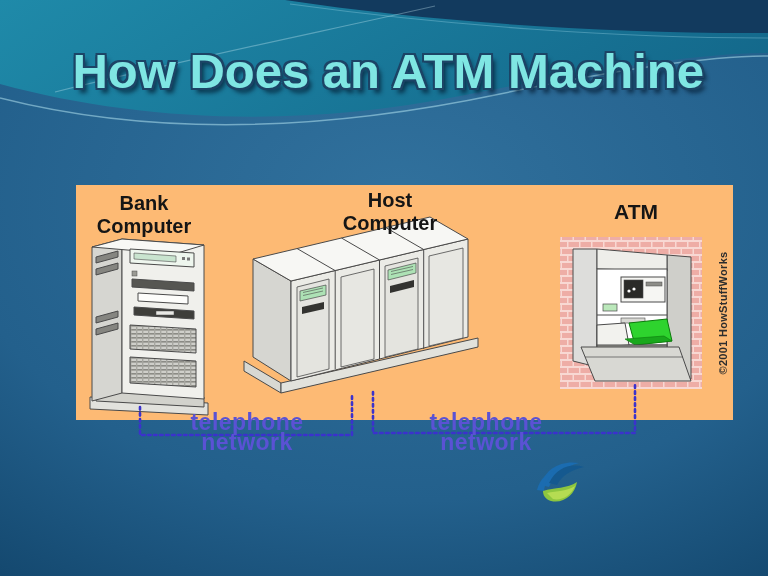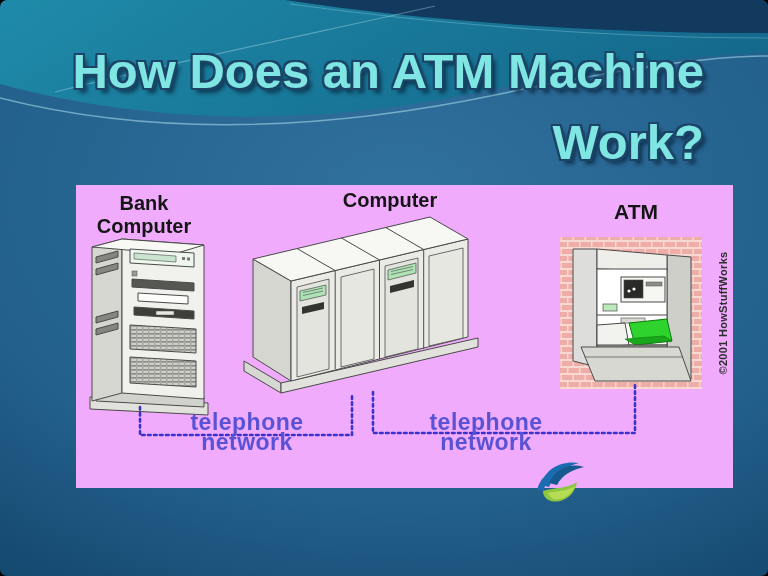--- a/index.html
+++ b/index.html
@@ -1,37 +1,36 @@
 <!DOCTYPE html>
 <html><head>
 <meta charset="utf-8">
 <style>
   html,body{margin:0;padding:0;background:#000;}
   #slide{
     position:relative;width:768px;height:576px;overflow:hidden;
     font-family:"Liberation Sans",sans-serif;
-    border-radius:7px;
   }
   #bg{position:absolute;left:0;top:0;}
   
   .title-block{
     position:absolute;top:36px;right:64px;width:680px;
     text-align:right;line-height:71px;
     font-size:49px;font-weight:bold;letter-spacing:0px;
     color:#7fe6e3;
     text-shadow:
       -2px -2px 0 #1c4466, 2px -2px 0 #1c4466,
       -2px  2px 0 #1c4466, 2px  2px 0 #1c4466,
       0 -2px 0 #1c4466, 0 2px 0 #1c4466, -2px 0 0 #1c4466, 2px 0 0 #1c4466,
       4px 5px 4px rgba(2,20,40,0.65);
   }
   
   .panel{
-    position:absolute;left:76px;top:185px;width:657px;height:303px;
-    background:#f0abfc;
+    position:absolute;left:76px;top:185px;width:657px;height:235px;
+    background:#fdba74;
   }
   .panel-label{
     position:absolute;text-align:center;color:#151515;
     font-weight:bold;font-size:20px;line-height:23px;letter-spacing:0px;
   }
   .bank-label{left:8px;top:7px;width:120px;}
   .host-label{left:253px;top:4px;width:122px;}
   .atm-label{left:520px;top:15px;width:80px;font-size:21px;}
   .net-label{
     position:absolute;top:227px;text-align:center;
@@ -78,21 +77,20 @@
     <rect x="0" y="0" width="768" height="200" fill="url(#tealGrad)"></rect>
     <path d="M285,0 C430,22 610,34 768,33 L768,0 Z" fill="#123a5e"></path>
     <path d="M0,84 C140,122 300,128 460,96 C590,70 700,53 768,53 L768,576 L0,576 Z" fill="url(#bodyGrad)"></path>
     <path d="M0,98 C150,136 320,132 500,94 C610,71 705,56 768,56" fill="none" stroke="#bdeef7" stroke-opacity="0.5" stroke-width="1.5"></path>
     <path d="M55,92 C200,56 330,30 435,6" fill="none" stroke="#cdeef5" stroke-opacity="0.35" stroke-width="1.2"></path>
     <path d="M290,4 C450,26 620,38 768,38" fill="none" stroke="#9fd8e8" stroke-opacity="0.35" stroke-width="1.2"></path>
   </svg>
 
   <div class="title-block">
     <div>How Does an ATM Machine</div>
-    <div>Work?</div>
   </div>
 
   <div class="panel">
 
     <svg width="657" height="253" viewBox="0 0 657 253">
       <defs>
         <pattern id="bricks" width="24" height="14" patternUnits="userSpaceOnUse">
           <rect width="24" height="14" fill="#f8d8d3"></rect>
           <rect x="0.5" y="1" width="10.5" height="5" fill="#eeada6"></rect>
           <rect x="12.5" y="1" width="10.5" height="5" fill="#eeada6"></rect>
@@ -189,20 +187,21 @@
         <path d="M297,207 L297,248 L559,248 L559,198"></path>
       </g>
     </svg>
 
     
     <div class="panel-label bank-label">
       <div>Bank</div>
       <div>Computer</div>
     </div>
     <div class="panel-label host-label">
+      <div>Host</div>
       <div>Computer</div>
     </div>
     <div class="panel-label atm-label">ATM</div>
 
     <div class="net-label net-left">telephone network</div>
     <div class="net-label net-right">telephone network</div>
 
     <div class="credit">©2001 HowStuffWorks</div>
   </div>
 

